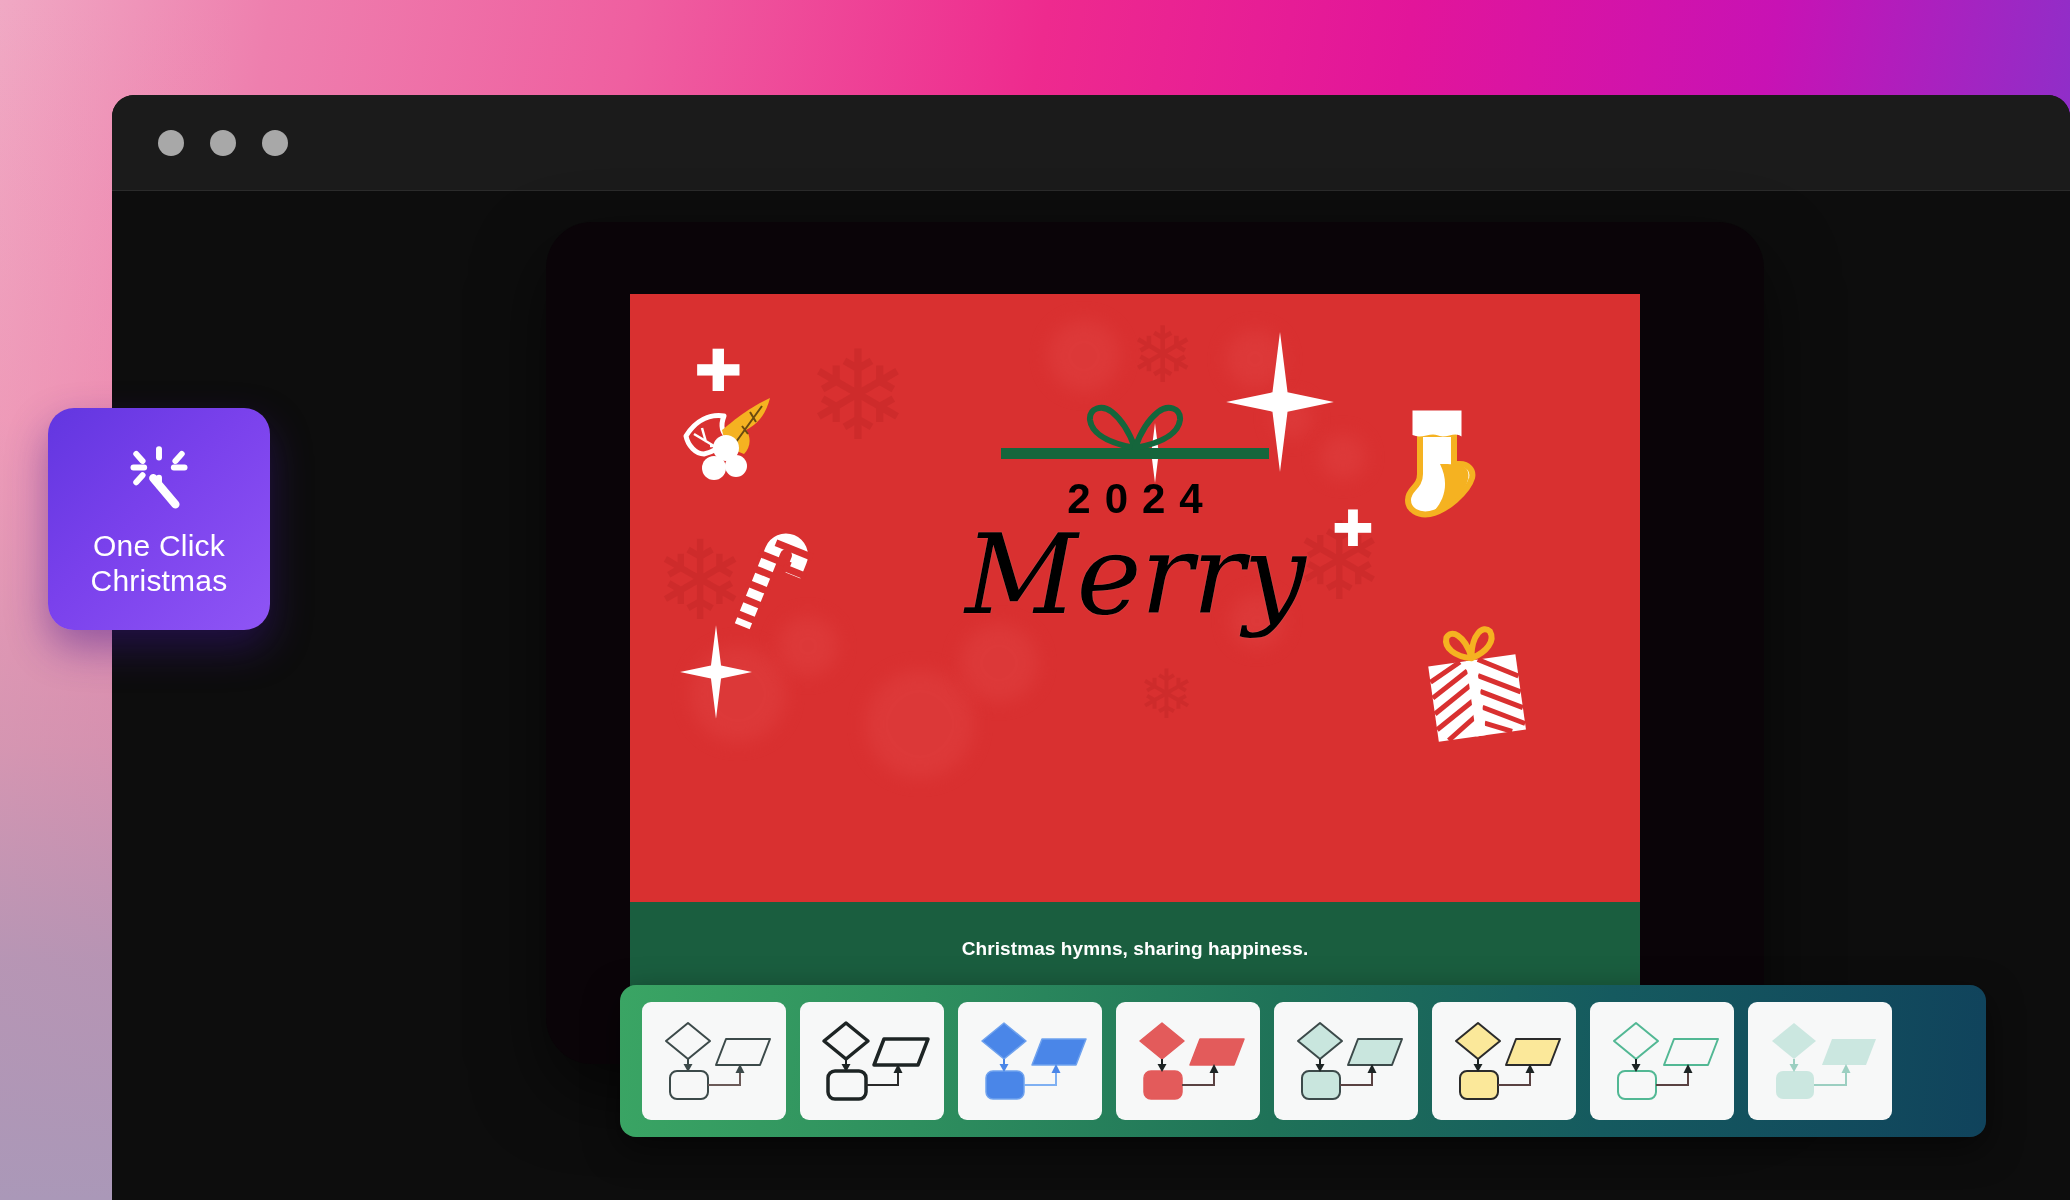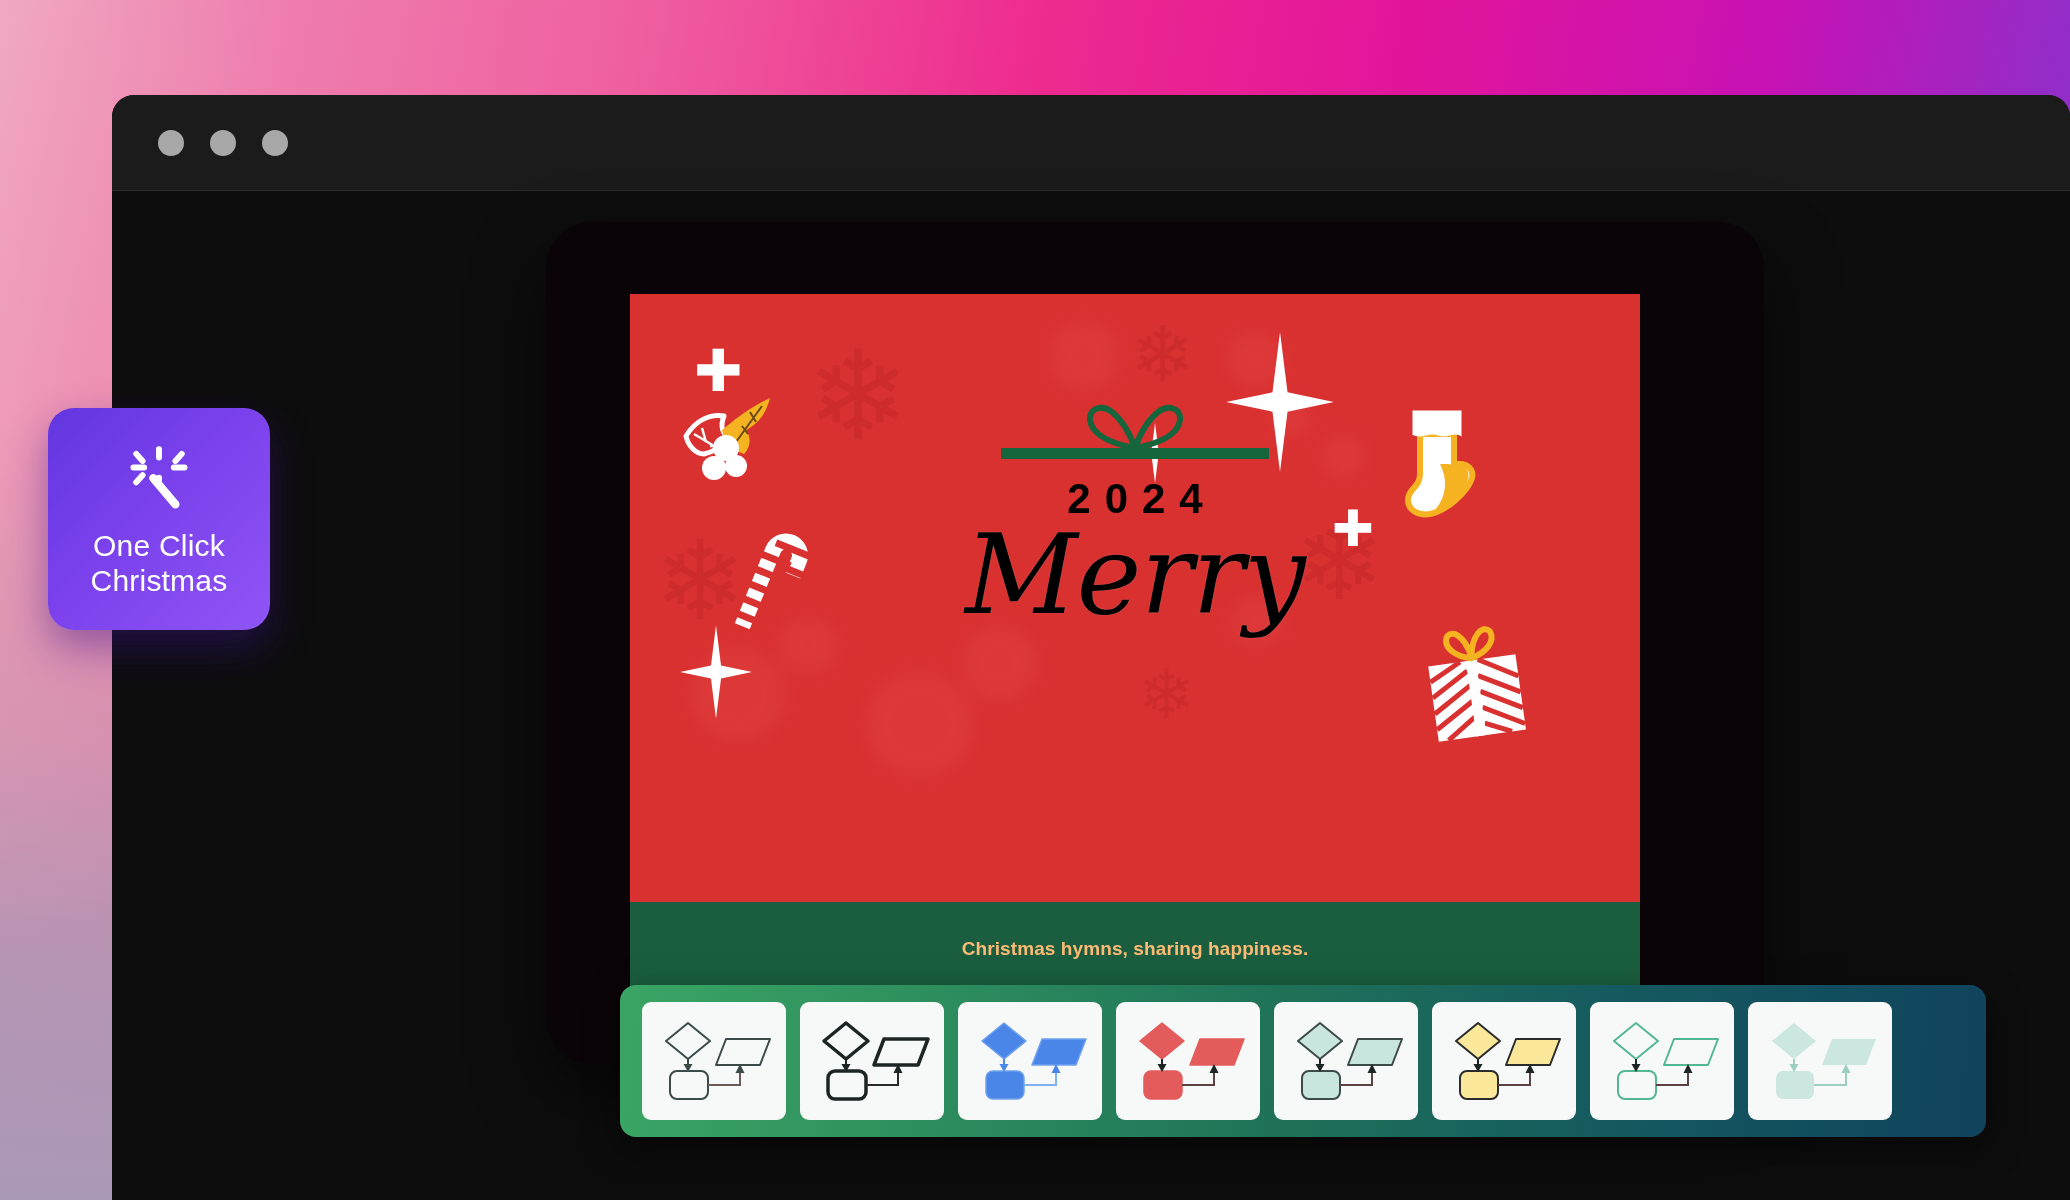--- a/index.html
+++ b/index.html
@@ -107,21 +107,21 @@
     text-shadow:0 0 1px rgba(255,255,255,.4);
   }
   #greeting .l2{ display:block; font-size:118px; margin-top:-4px; }
 
   #footer{
     position:absolute; left:0; top:608px; width:1010px; height:162px;
     background:#1a5e3f;
   }
   #footer-text{
     position:absolute; left:0; top:36px; width:100%; text-align:center;
-    color:#fdba74; font-size:19px; font-weight:700; letter-spacing:.1px;
+    color:#ffffff; font-size:19px; font-weight:700; letter-spacing:.1px;
   }
 
   
   #strip{
     position:absolute; left:620px; top:985px; width:1366px; height:152px;
     border-radius:16px;
     background:linear-gradient(95deg,#3aa564 0%,#2e8f5e 22%,#1f7258 48%,#155a5f 72%,#10435c 100%);
     display:flex; align-items:center; gap:14px; padding:0 22px;
     box-shadow:0 12px 34px rgba(0,0,0,.5);
     z-index:40;

